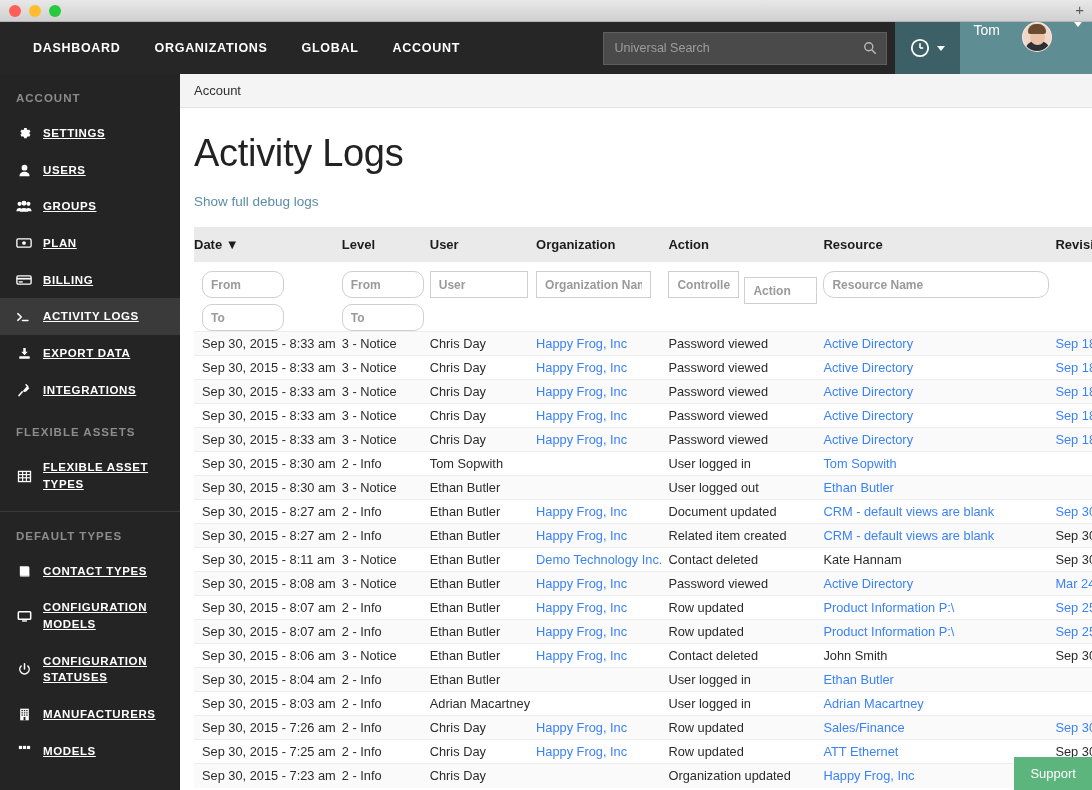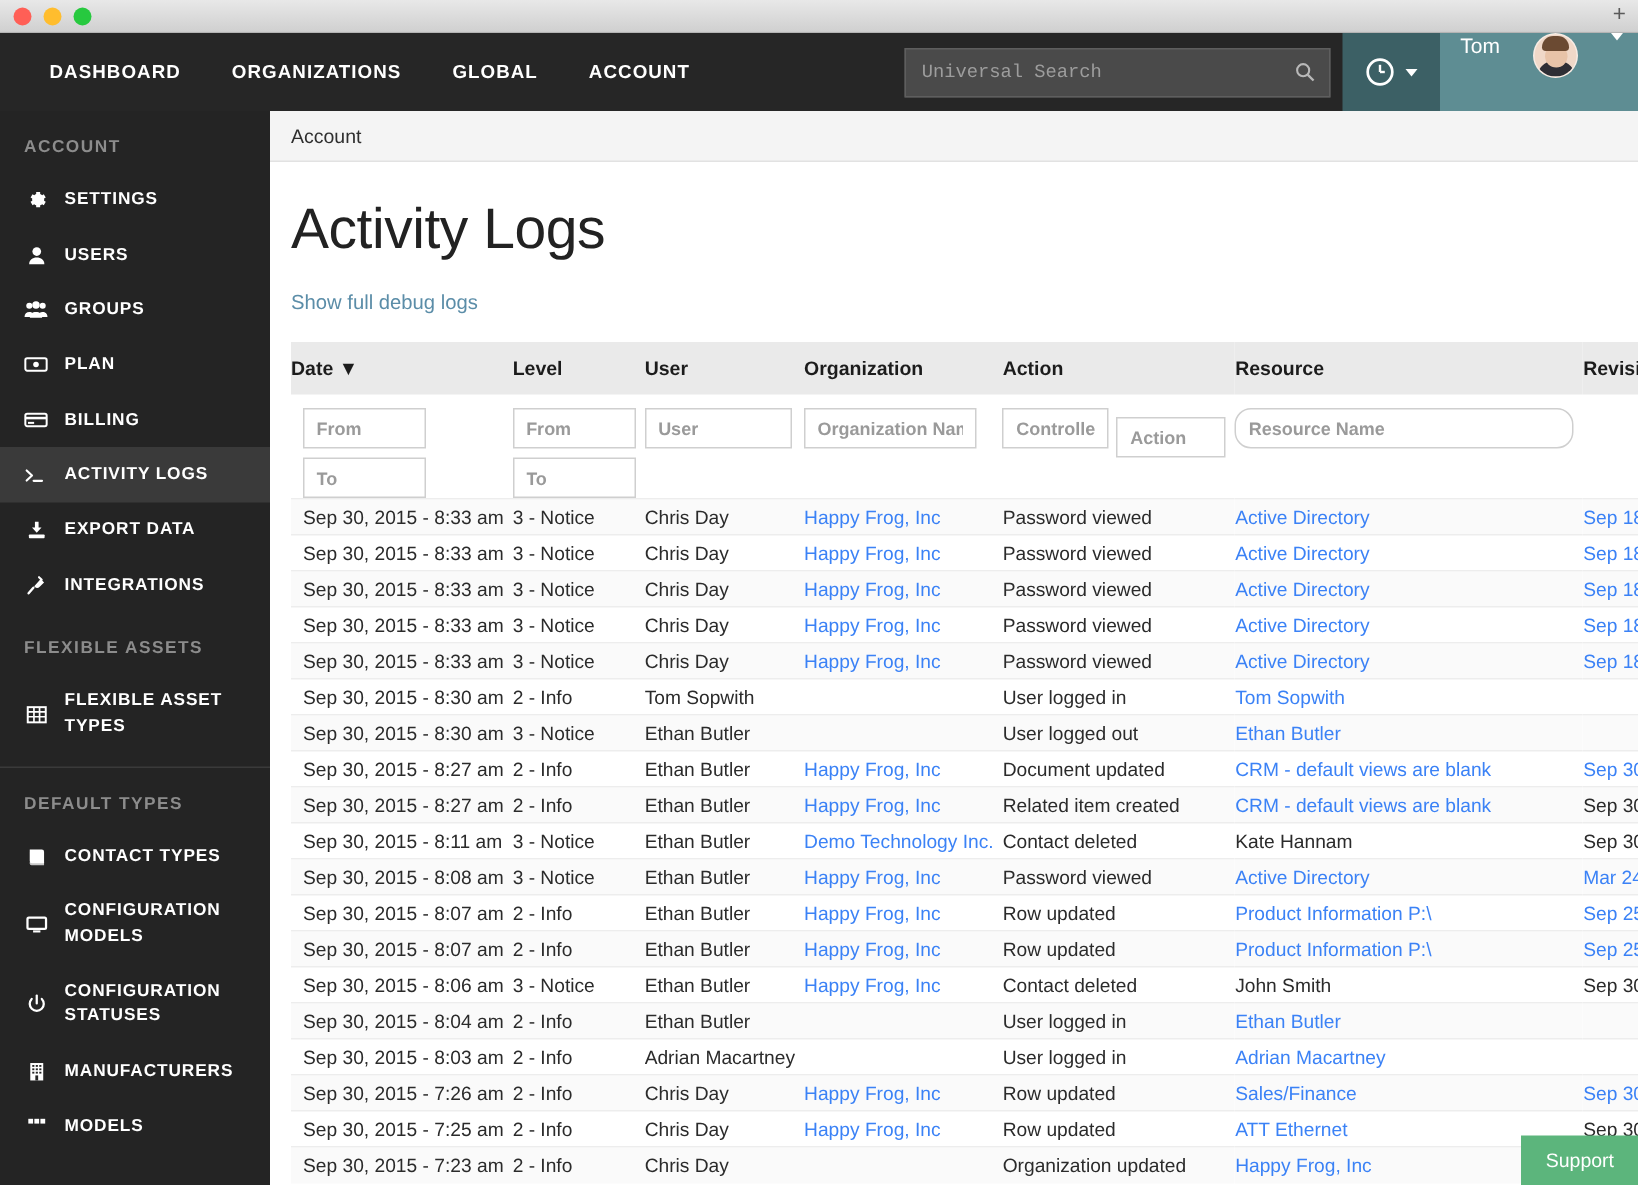--- a/index.html
+++ b/index.html
@@ -45,21 +45,21 @@
   .search-box {
     position: relative;
     width: 284px; height: 33px;
     background: #4a4a4a;
     border: 1px solid #5e5e5e;
   }
   .search-box input {
     width: 100%; height: 100%;
     background: transparent; border: none; outline: none;
     color: #e0e0e0; font-size: 12.5px;
-    font-family: Liberation Mono, monospace;
+    font-family: Liberation Sans, sans-serif;
     padding: 0 30px 0 11px;
   }
   .search-box input::placeholder { color: #9d9d9d; }
   .search-ico {
     position: absolute; right: 9px; top: 50%;
     transform: translateY(-50%);
     width: 14px; height: 14px;
   }
   .panel-clock {
     background: #3c6065; width: 65px;
@@ -99,21 +99,21 @@
     letter-spacing: 1px; padding: 18px 0 11px 16px;
   }
   .side-item {
     display: flex; align-items: center; gap: 11px;
     padding: 10px 10px 10px 16px; cursor: pointer;
     color: #ffffff; font-size: 11.5px; font-weight: bold; letter-spacing: .6px;
   }
   .side-item.active { background: #3a3a3a; }
   .side-item .ico { width: 16px; height: 16px; flex-shrink: 0;
                     display: flex; align-items: center; justify-content: center; }
-  .side-item .lbl { line-height: 1.45; }
+  .side-item .lbl { line-height: 1.45; text-decoration: underline; }
   .side-div { height: 1px; background: #3a3a3a; margin: 8px 0 0; }
 
   
   .content { flex: 1; overflow: hidden; background: #ffffff; position: relative; }
   .crumbbar {
     height: 34px; background: #f4f4f4; border-bottom: 1px solid #e2e2e2;
     display: flex; align-items: center; padding-left: 14px;
   }
   .crumb { font-size: 13px; color: #2f2f2f; }
   .page-body { padding: 26px 0 0 14px; }
@@ -144,21 +144,21 @@
   .filters td { padding: 9px 6px 0 0; vertical-align: top; }
   .filters td.first { padding-left: 8px; }
   .finput {
     border: 1px solid #cfcfcf; background: #ffffff;
     height: 27px; font-size: 12px; font-weight: bold;
     font-family: "Liberation Sans", sans-serif;
     color: #3a3a3a; padding: 0 8px; outline: none; display: block;
   }
   .finput::placeholder { color: #9a9a9a; font-weight: bold; }
   .finput + .finput { margin-top: 6px; }
-  .fi-date { width: 82px; }
+  .fi-date { width: 82px; border-radius: 10px; }
   .fi-user { width: 98px; }
   .fi-org  { width: 115px; }
   .fi-ctrl { width: 71px; }
   .fi-act  { width: 73px; }
   .fi-res  { width: 226px; border-radius: 11px; }
   .fi-row { display: flex; gap: 5px; }
   tbody.rows tr { height: 24px; }
   tbody.rows tr:nth-child(odd) { background: #fafafa; }
   tbody.rows tr { border-top: 1px solid #ededed; }
   tbody.rows td {

